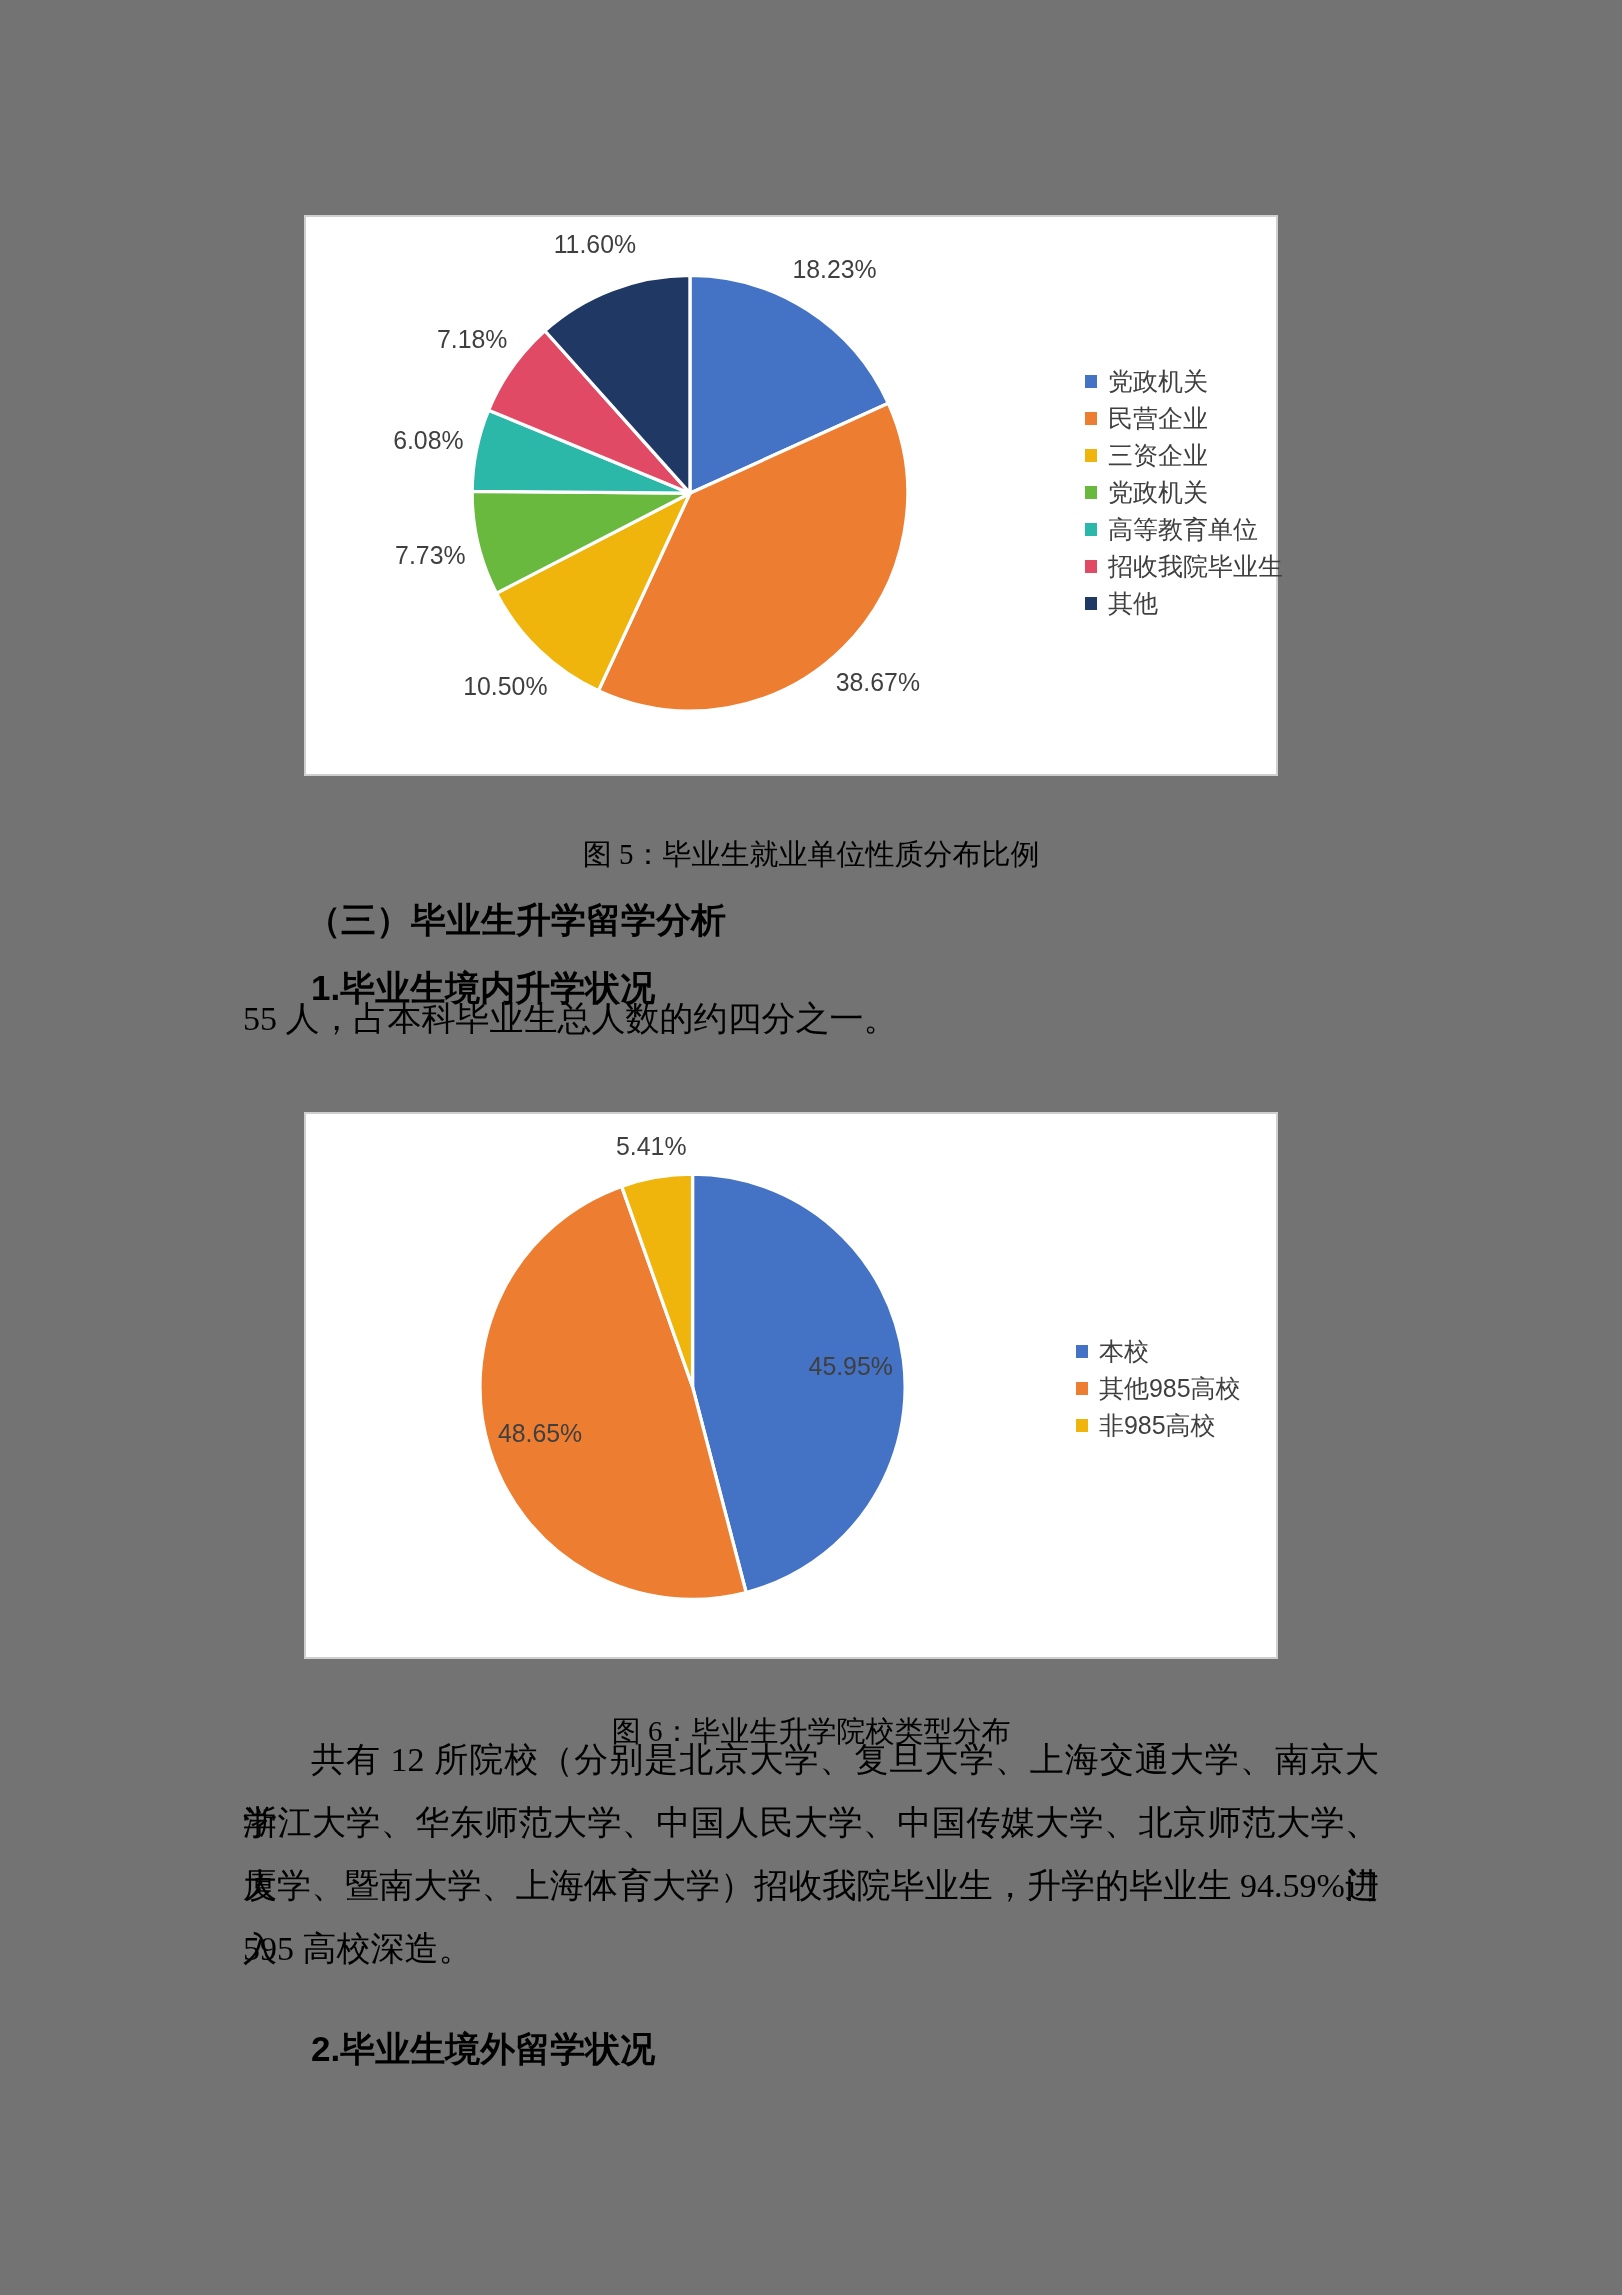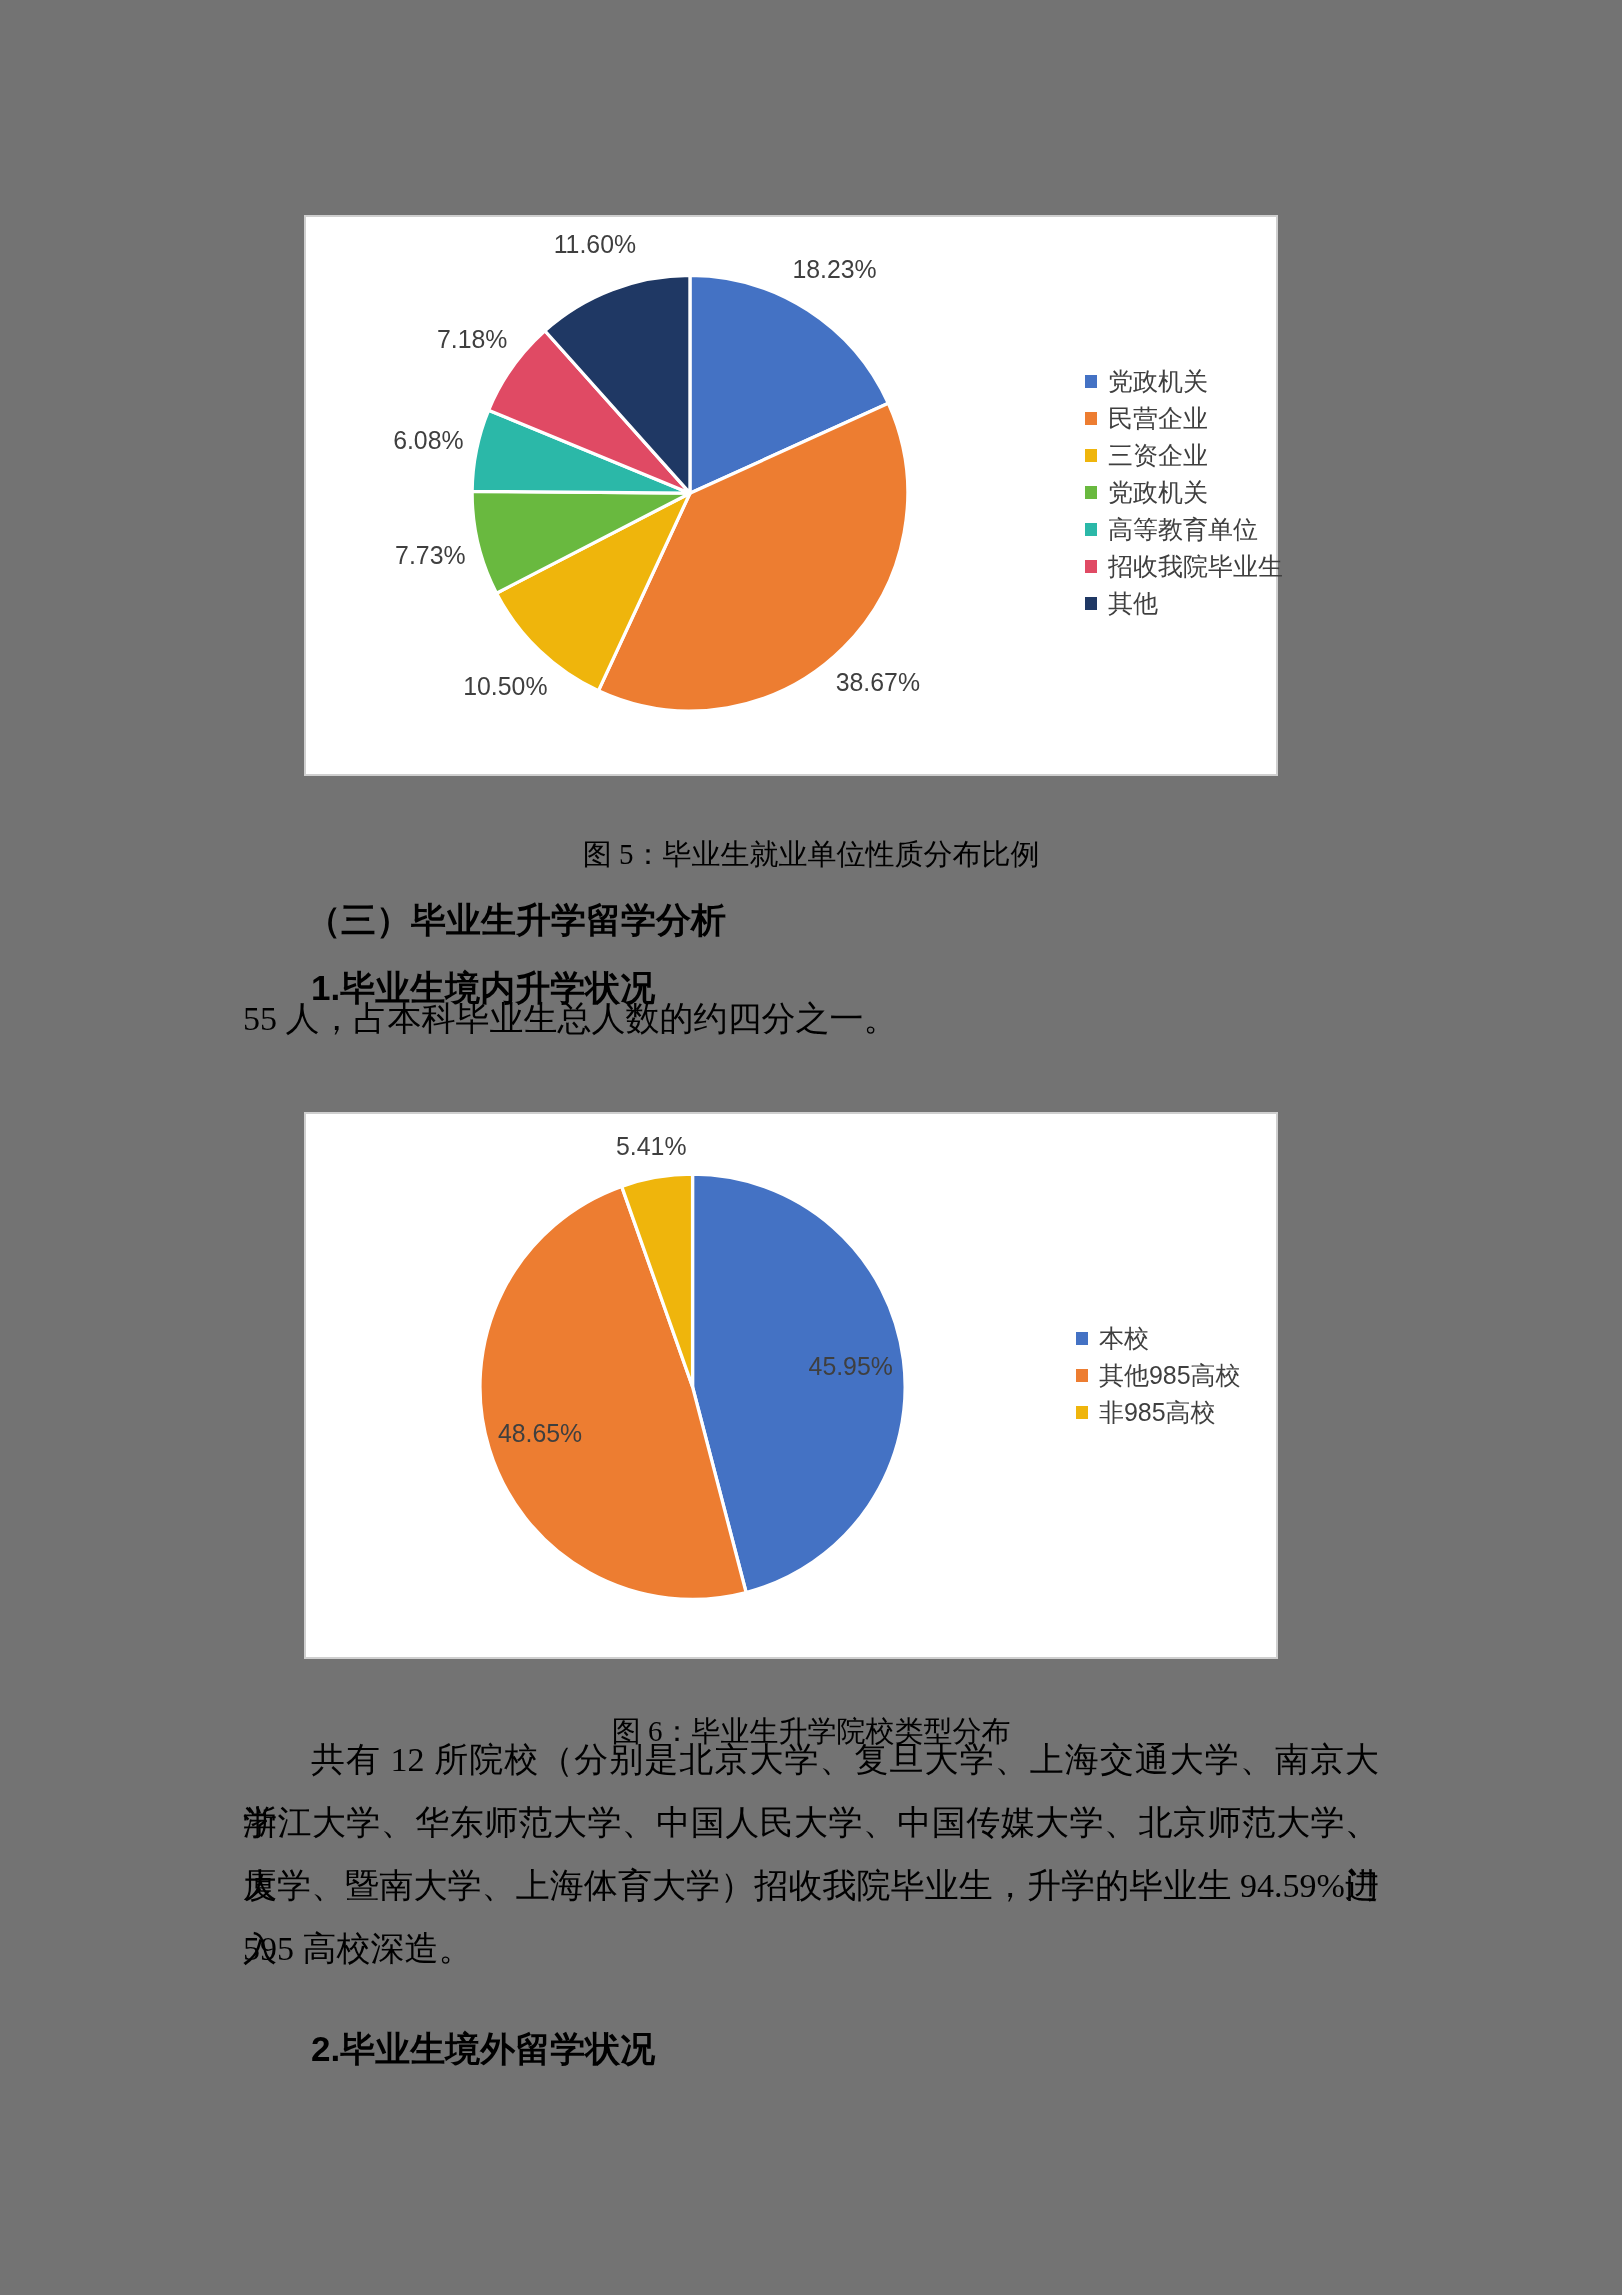--- a/index.html
+++ b/index.html
@@ -13,21 +13,21 @@
   }
   #chart1{top:215px;height:561px;}
   #chart2{top:1112px;height:547px;}
   svg.pie{position:absolute;left:0;top:0;width:100%;height:100%;display:block;}
   .pie-label{
     font-family:"Liberation Sans","DejaVu Sans",sans-serif;
     font-size:38px;fill:#3F3F3F;
   }
   .legend{position:absolute;display:flex;flex-direction:column;}
   #chart1 .legend{left:779px;top:146px;}
-  #chart2 .legend{left:770px;top:206px;}
+  #chart2 .legend{left:770px;top:219px;}
   .legend-item{
     display:flex;align-items:center;height:37px;
     font-family:"Liberation Sans","DejaVu Sans",sans-serif;
     font-size:25px;color:#3F3F3F;white-space:nowrap;
   }
   .legend-swatch{width:12.4px;height:12.4px;margin-right:10.5px;flex:none;}
   .caption{
     position:absolute;left:243px;width:1136px;text-align:center;
     font-size:29px;line-height:37px;
   }

